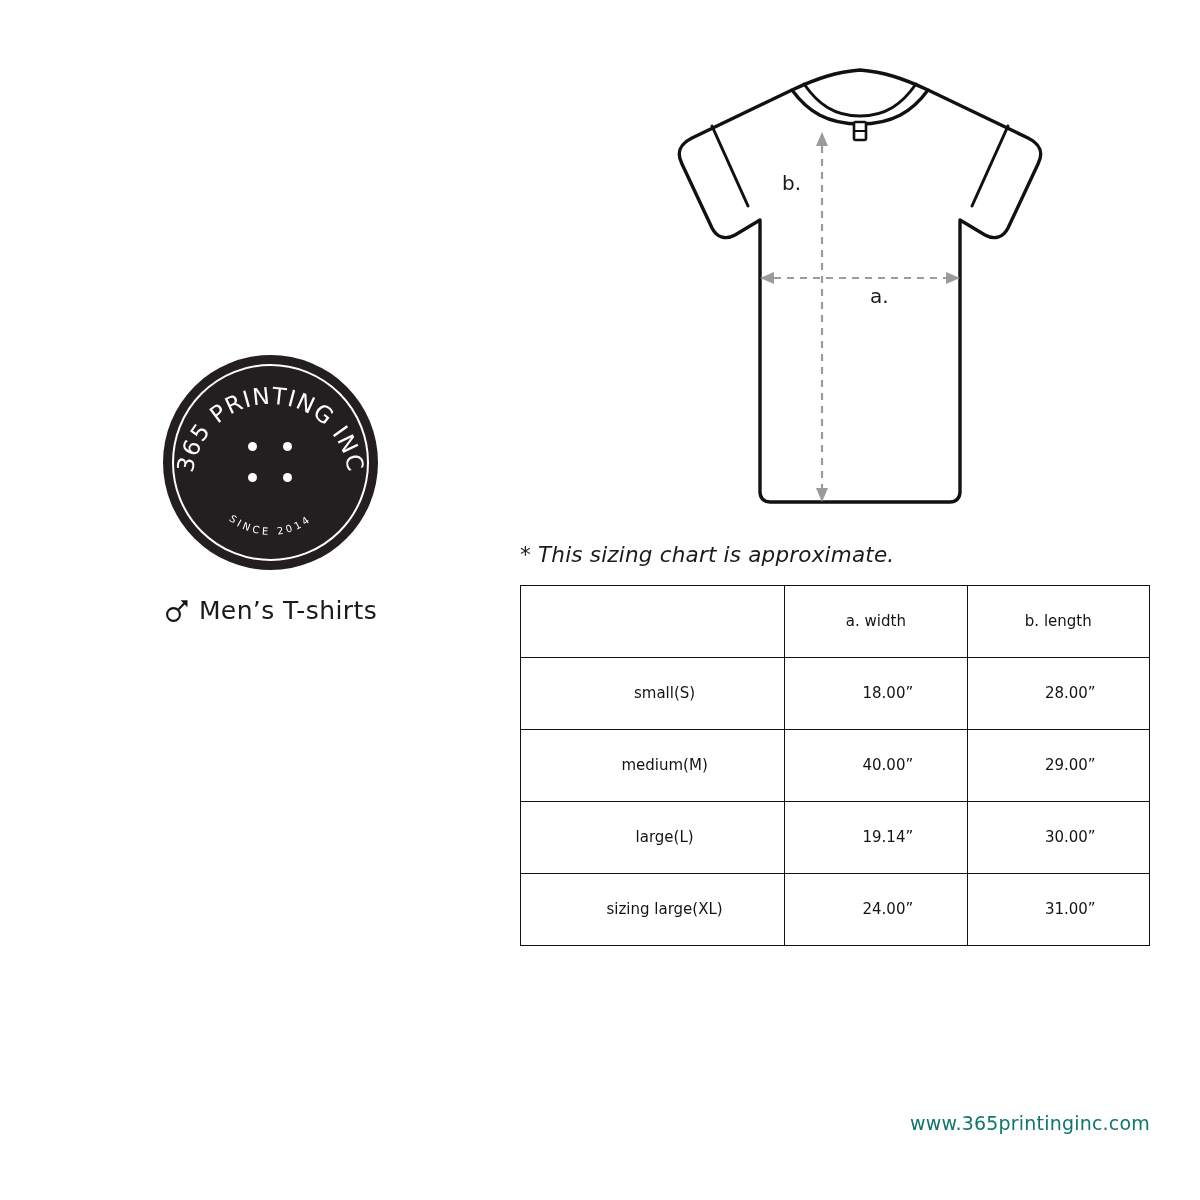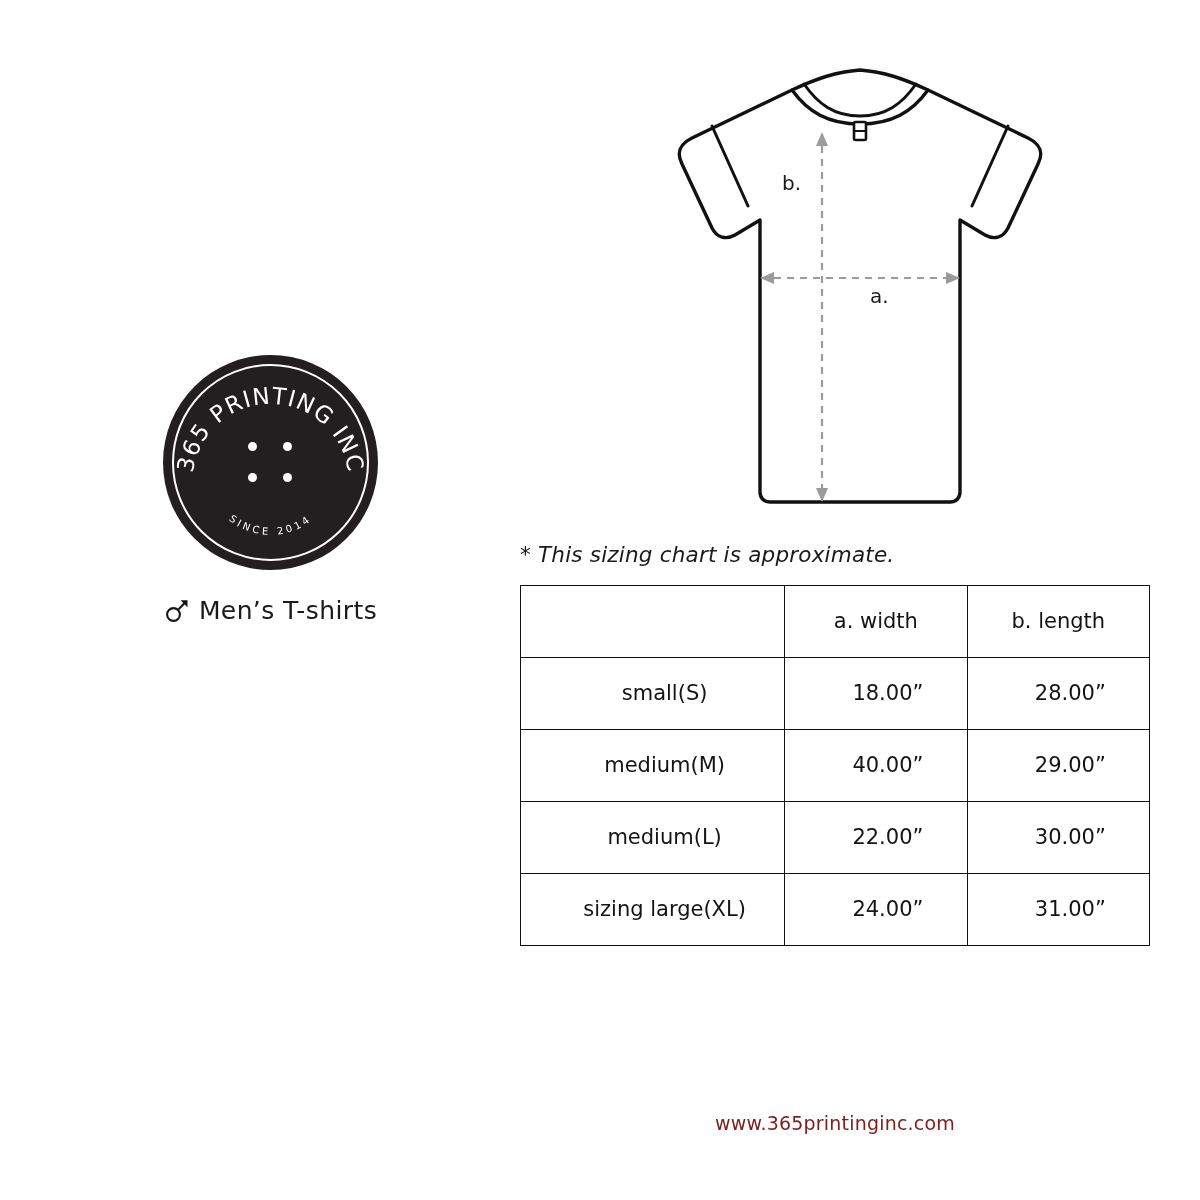--- a/index.html
+++ b/index.html
@@ -121,40 +121,40 @@
     top: 585px;
     width: 630px;
     border-collapse: collapse;
     table-layout: fixed;
   }
   table.size-table td,
   table.size-table th {
     border: 1.6px solid #111111;
     text-align: center;
     font-weight: 400;
-    font-size: 21px;
+    font-size: 15px;
     color: #141414;
     padding: 0 4px;
     line-height: 1.22;
   }
   table.size-table col.c0 { width: 42%; }
   table.size-table col.c1 { width: 29%; }
   table.size-table col.c2 { width: 29%; }
 
   table.size-table thead th { height: 71px; }
   table.size-table tbody td { height: 71px; padding-left: 28px; }
 
   .url {
     position: absolute;
     left: 520px;
     top: 1112px;
     width: 630px;
-    text-align: center;
+    text-align: right;
     font-size: 19px;
-    color: #7f1d1d;
+    color: #0f766e;
     letter-spacing: 0.2px;
   }
 
   .dim-label {
     font-size: 20px;
     fill: #1a1a1a;
     font-family: "DejaVu Sans", sans-serif;
   }
 </style>
 </head>
@@ -270,22 +270,22 @@
       <td>small(S)</td>
       <td>18.00”</td>
       <td>28.00”</td>
     </tr>
     <tr>
       <td>medium(M)</td>
       <td>40.00”</td>
       <td>29.00”</td>
     </tr>
     <tr>
-      <td>medium(L)</td>
-      <td>22.00”</td>
+      <td>large(L)</td>
+      <td>19.14”</td>
       <td>30.00”</td>
     </tr>
     <tr>
       <td>sizing large(XL)</td>
       <td>24.00”</td>
       <td>31.00”</td>
     </tr>
   </tbody>
 </table>
 

